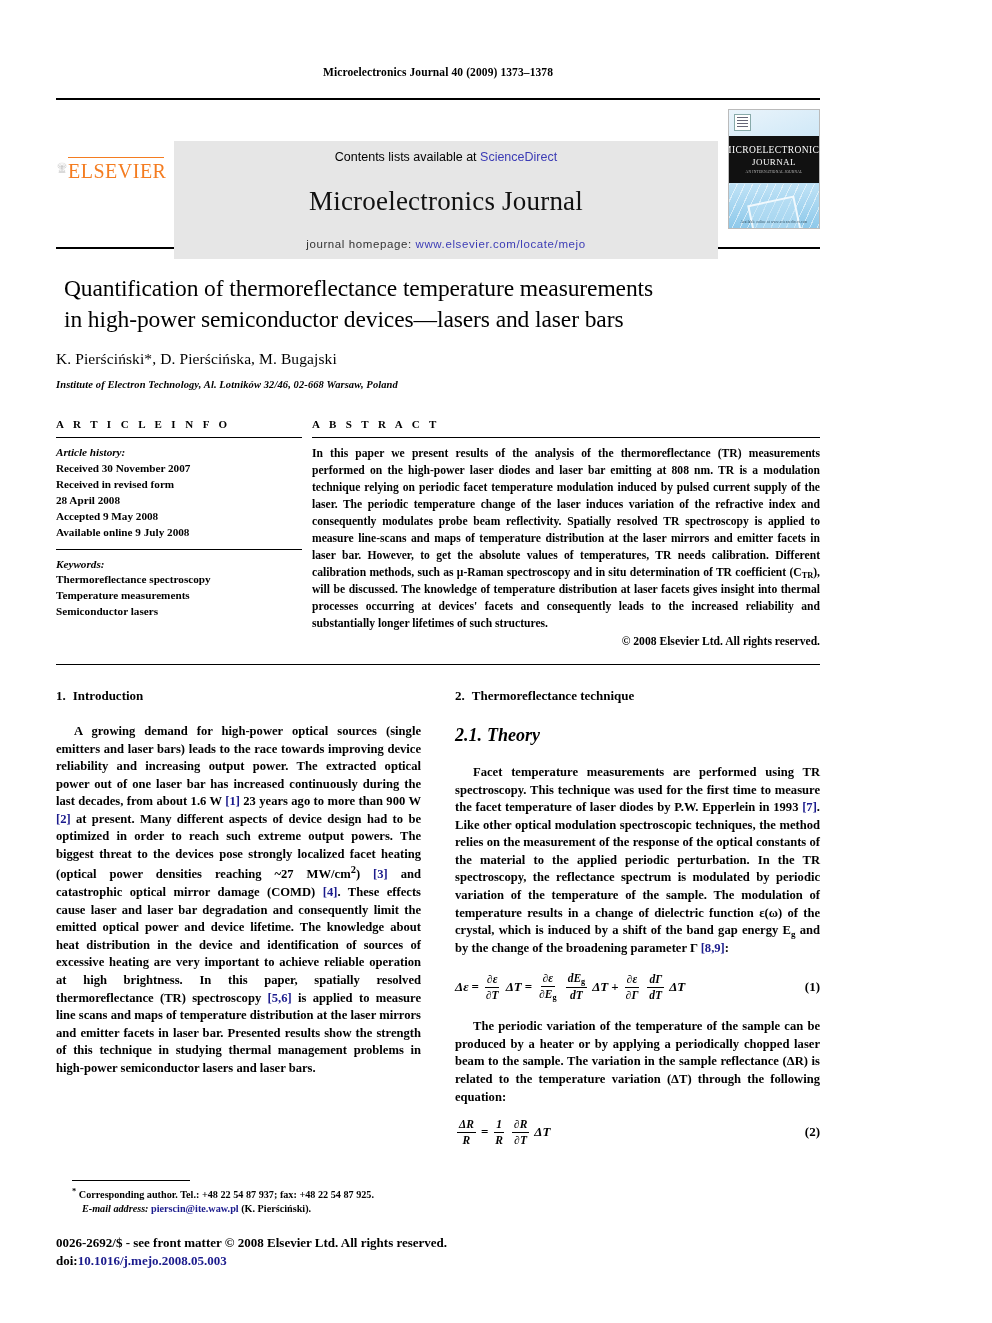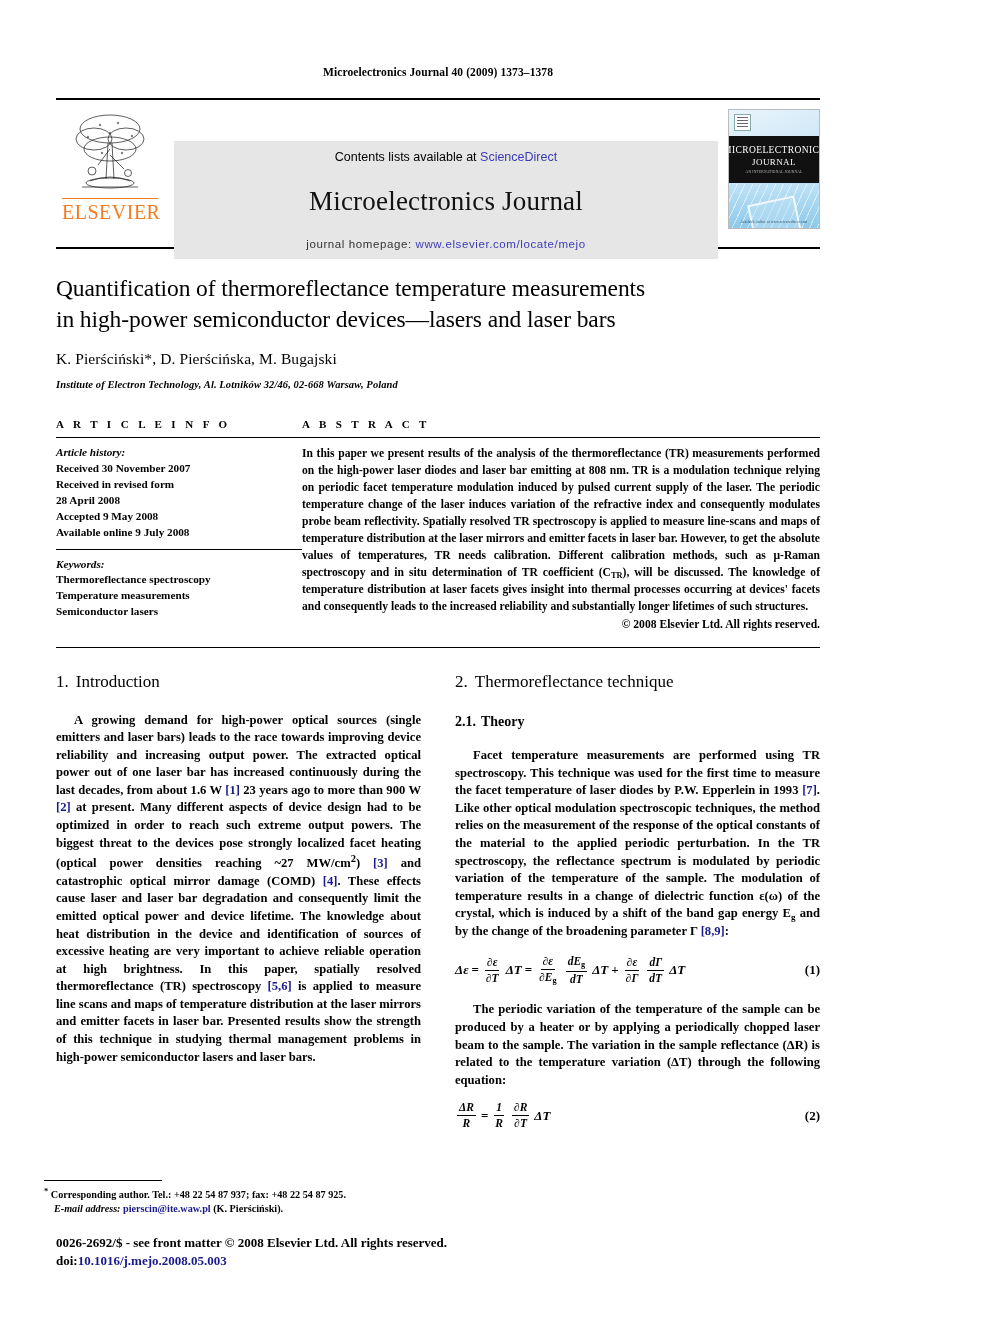--- a/index.html
+++ b/index.html
@@ -40,21 +40,21 @@
     display: flex;
     align-items: flex-start;
     gap: 10px;
     height: 124px;
   }
   .elsevier-logo {
     width: 108px;
     flex: 0 0 108px;
     height: 118px;
     display: flex;
-    flex-direction: column;
+    flex-direction: row;
     align-items: center;
     justify-content: flex-start;
   }
   .elsevier-tree {
     width: 92px;
     height: 88px;
   }
   .elsevier-word {
     font-family: "Liberation Serif", serif;
     font-size: 20px;
@@ -162,21 +162,21 @@
 
   
   .title-rule {
     border-top: 2px solid #000;
     margin-top: 14px;
   }
   .article-title {
     font-size: 23.5px;
     font-weight: normal;
     line-height: 1.30;
-    margin: 24px 0 0 0;
+    margin: 24px 0 0 8px;
     letter-spacing: -.1px;
   }
   .authors {
     font-size: 15.5px;
     margin-top: 16px;
     letter-spacing: .1px;
   }
   .affiliation {
     font-size: 10.5px;
     font-style: italic;
@@ -189,20 +189,21 @@
   .info-abstract {
     display: flex;
     margin-top: 28px;
   }
   .col-info {
     flex: 0 0 246px;
     width: 246px;
   }
   .col-abstract {
     flex: 1 1 auto;
+    margin-left: 10px;
   }
   .sec-head {
     font-family: "Liberation Serif", serif;
     font-size: 11px;
     font-weight: bold;
     letter-spacing: 3.4px;
     margin-bottom: 7px;
   }
   .hr-thin { border-top: 1px solid #000; }
   .info-body {
@@ -239,28 +240,29 @@
   }
   .bcol {
     flex: 1 1 0;
     width: 0;
     font-size: 12.6px;
     line-height: 1.395;
     text-align: justify;
     font-weight: bold;
   }
   .h1 {
-    font-size: 17px;
-    font-weight: normal;
+    font-size: 13px;
+    font-weight: bold;
     margin: 0 0 18px 0;
   }
   .h1 .num { margin-right: 7px; }
   .h2 {
-    font-size: 14px;
-    font-weight: bold;
+    font-size: 18px;
+    font-weight: bold;
+    font-style: italic;
     margin: 0 0 16px 0;
   }
   .h2 .num { margin-right: 5px; }
   .para { margin: 0 0 0 0; text-indent: 18px; }
   .ref { color: #1a1a8c; }
 
   
   .eq-row {
     display: flex;
     align-items: center;
@@ -287,21 +289,21 @@
     line-height: 1.12;
   }
   .frac .nu { border-bottom: 1.2px solid #000; padding: 0 2px 1px 2px; }
   .frac .de { padding: 1px 2px 0 2px; }
   .sub { font-size: .72em; vertical-align: -.28em; font-style: normal; }
   .upr { font-style: normal; }
 
   
   .footnote {
     position: absolute;
-    left: 44px;
+    left: 72px;
     top: 1180px;
     width: 408px;
     font-size: 10.2px;
     line-height: 1.38;
     font-weight: bold;
   }
   .footnote-rule {
     border-top: 1px solid #000;
     width: 118px;
     margin-bottom: 5px;

